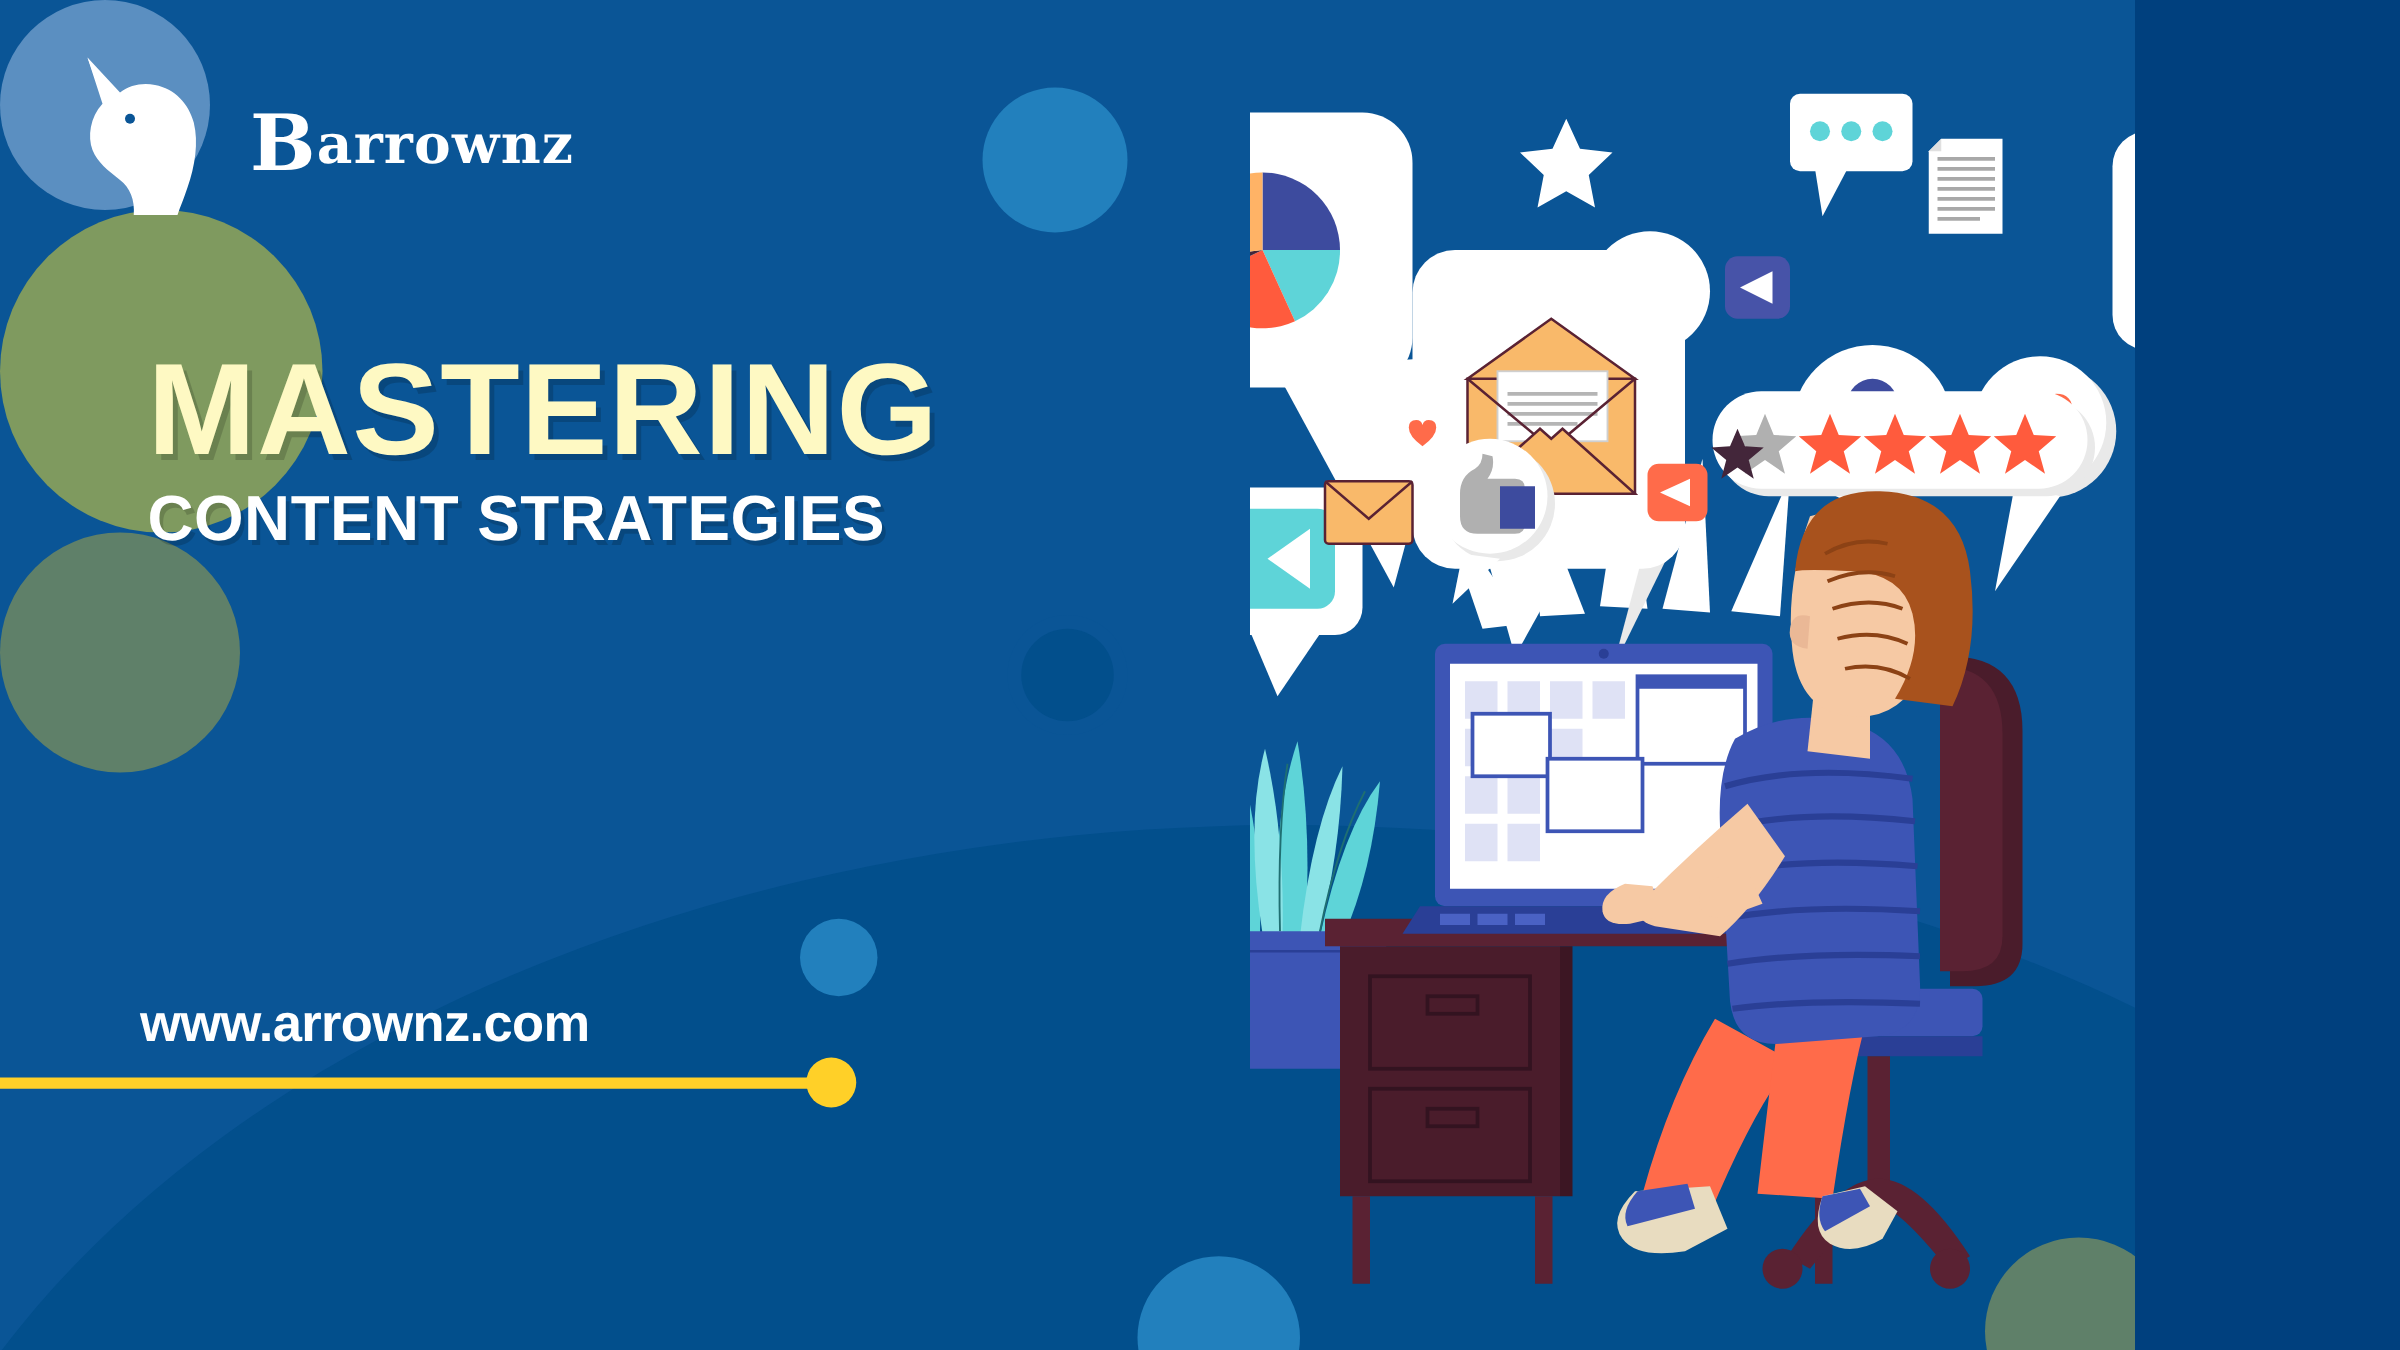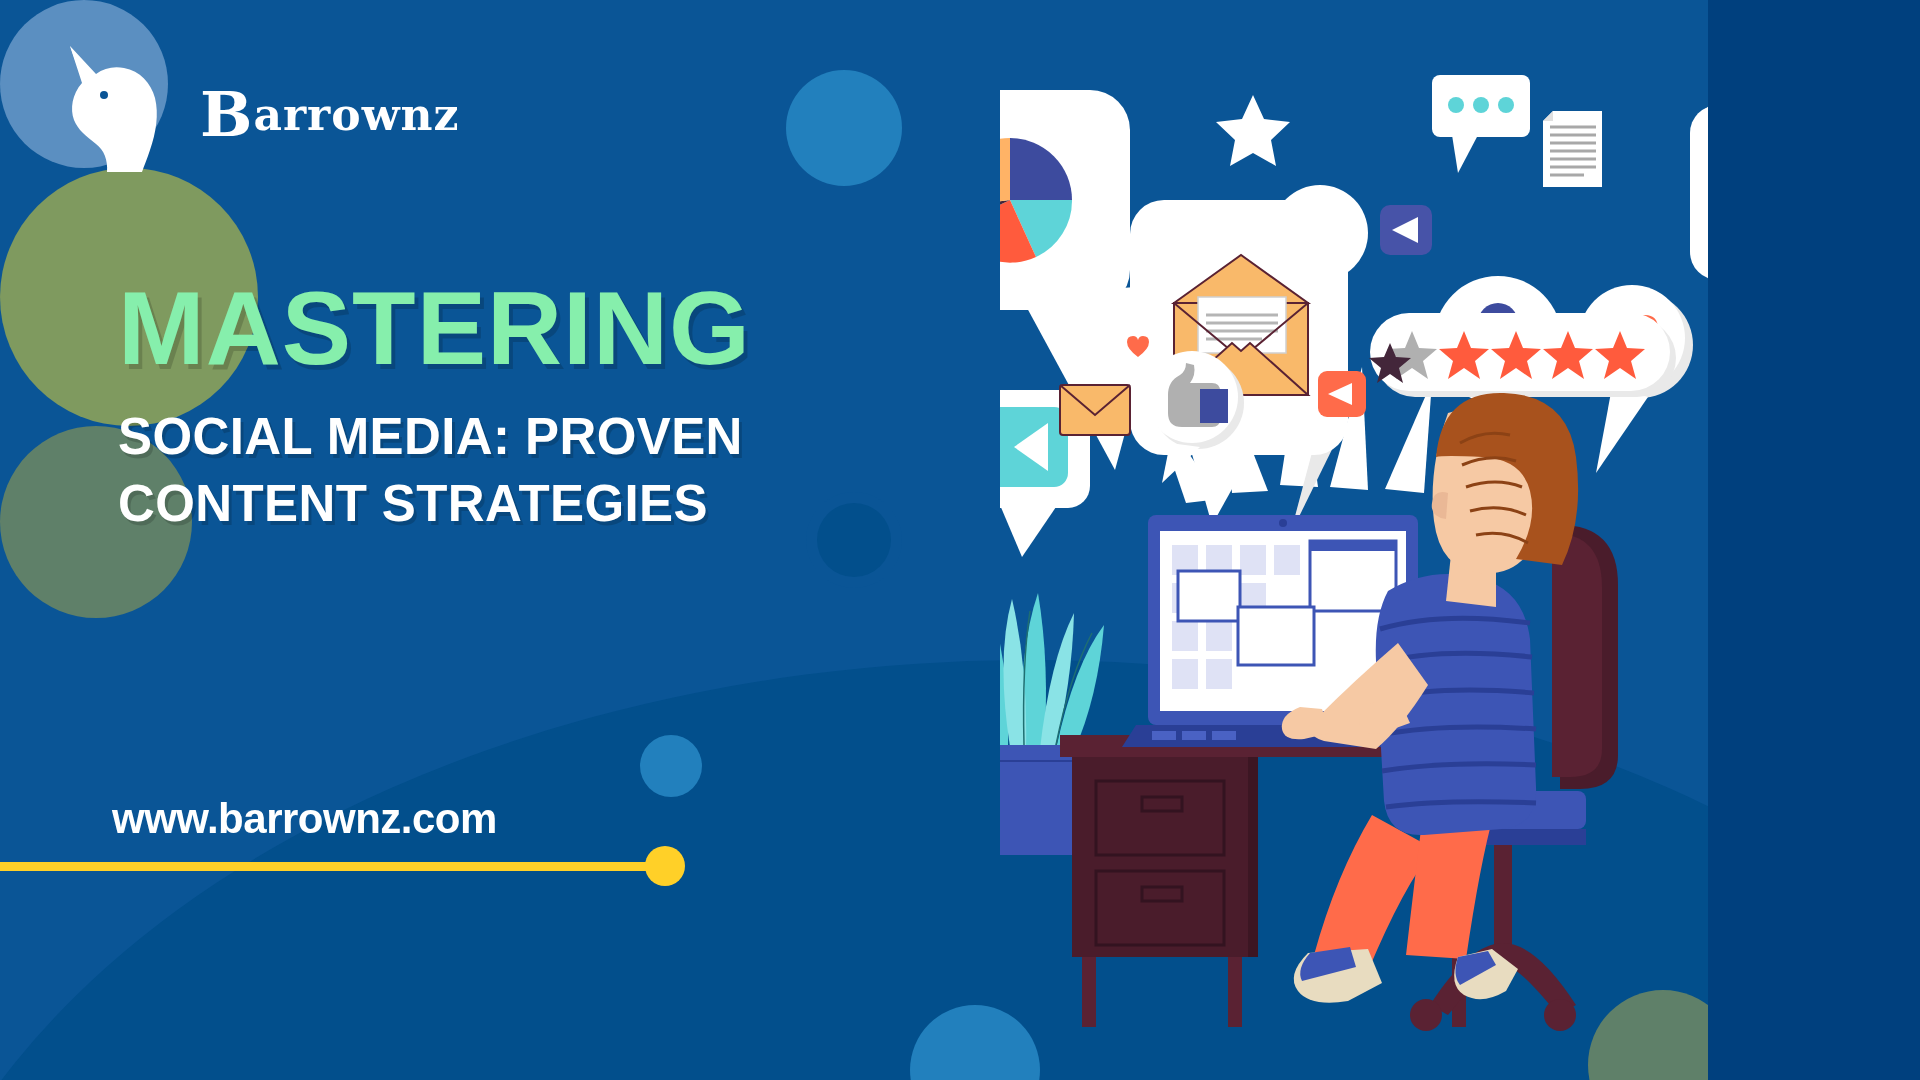--- a/index.html
+++ b/index.html
@@ -76,21 +76,21 @@
     line-height:1;
     white-space:nowrap;
   }
   #logo-word .cap { font-size:62px; vertical-align:-6px; }
 
   
   #headline-block {
     position:absolute; left:118px; top:275px; width:760px;
   }
   #headline-main {
-    color:#86efac;
+    color:#fef9c3;
     font-size:104px; font-weight:bold;
     letter-spacing:1px; line-height:1.02;
     text-shadow:4px 5px 0 rgba(0,0,0,0.16);
     white-space:nowrap;
   }
   .headline-sub {
     color:#ffffff;
     font-size:51px; font-weight:bold;
     letter-spacing:0.4px; line-height:1.32;
     text-shadow:3px 4px 0 rgba(0,0,0,0.16);
@@ -146,25 +146,24 @@
           C18 71 20 56 30 45 Z"></path>
         <path fill="#ffffff" d="M18 8 L31 44 L36 40 Z"></path>
         <circle cx="52" cy="57" r="4" fill="#0a5596"></circle>
       </svg>
     </span>
     <div id="logo-word"><span class="cap">B</span><span>arrownz</span></div>
   </div>
 
   <div id="headline-block">
     <div id="headline-main">MASTERING</div>
-    <div class="headline-sub" id="headline-sub-1">SOCIAL MEDIA: PROVEN</div>
     <div class="headline-sub" id="headline-sub-2">CONTENT STRATEGIES</div>
   </div>
 
-  <div id="url-text">www.barrownz.com</div>
+  <div id="url-text">www.arrownz.com</div>
   <div id="url-rule"></div>
   <div id="url-dot"></div>
 
   <div id="illustration">
     <svg width="920" height="1025" viewBox="0 0 920 1025" aria-hidden="true">
 
       <g fill="#ffffff">
         <path d="M280 430 L300 300 L318 432 Z"></path>
         <path d="M330 432 L362 312 L368 435 Z"></path>
         <path d="M385 434 L432 326 L424 438 Z"></path>

